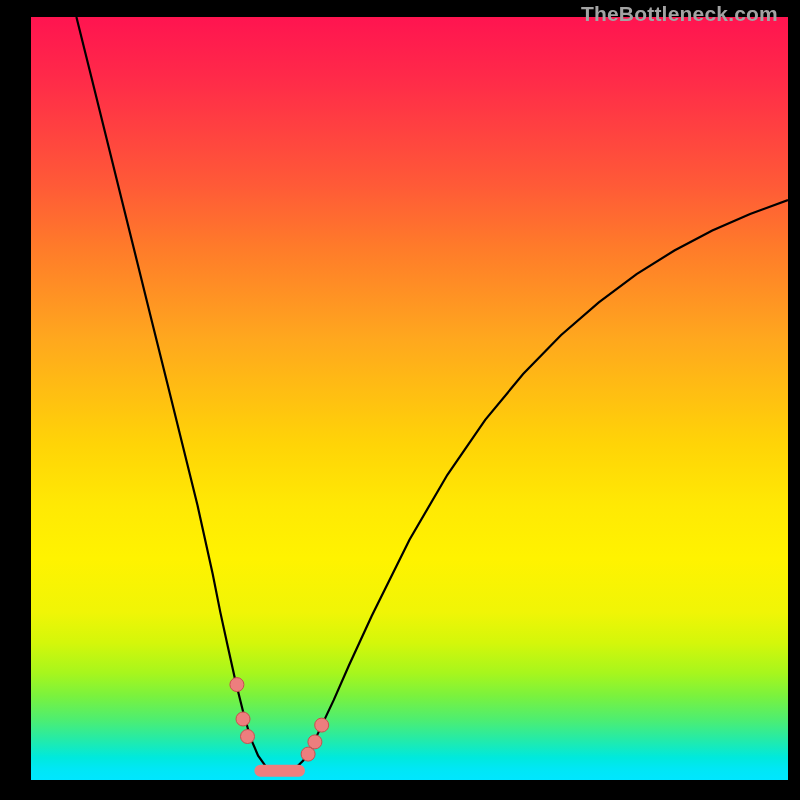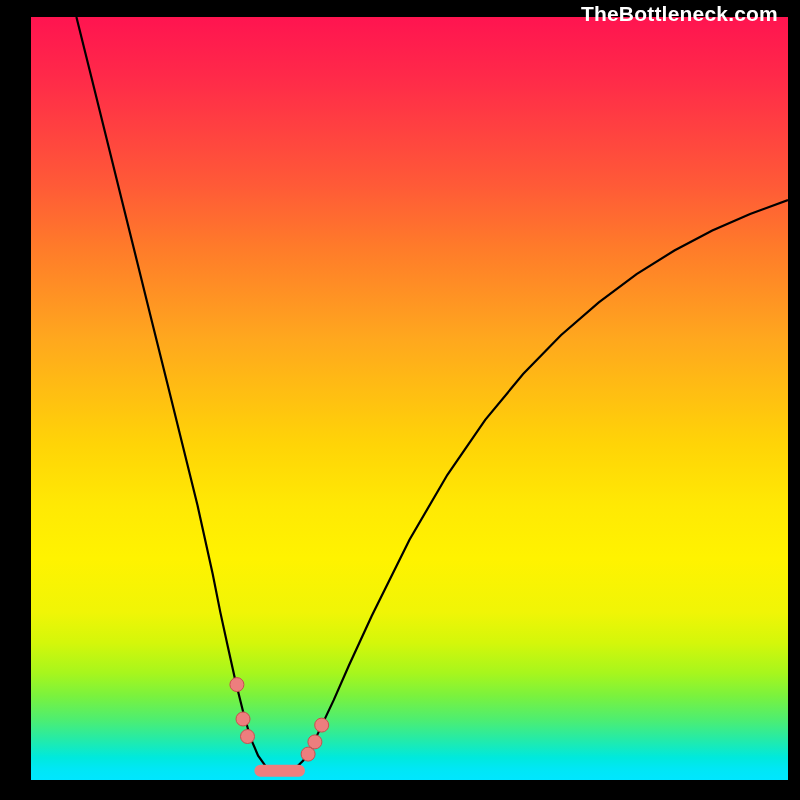--- a/index.html
+++ b/index.html
@@ -17,21 +17,21 @@
     #f0f506 78%,
     #d4f70a 82%,
     #a7f61d 86%,
     #7af23e 89%,
     #4fee6f 92%,
     #27eba4 94.5%,
     #00e9dc 97%,
     #00e7f5 98.5%,
     #00e6ff 100%);
 }
-.watermark{position:absolute;right:10px;top:2px;font:700 21px Arial,Helvetica,sans-serif;color:#ffffff;z-index:4;letter-spacing:.2px}
+.watermark{position:absolute;right:10px;top:2px;font:700 21px Arial,Helvetica,sans-serif;color:#a3a3a3;z-index:4;letter-spacing:.2px}
 svg.plot{position:absolute;left:0;top:0;width:757px;height:780px;z-index:3}
 .curve{fill:none;stroke:#000;stroke-width:2.2}
 .dot{fill:#ed7e7e;stroke:#c94f4f;stroke-width:1}
 .seg{fill:none;stroke:#ed7e7e;stroke-width:12;stroke-linecap:round}
 </style>
 </head>
 <body>
 
 <div class="chart-wrap">
   <div class="gradient-panel"></div>

